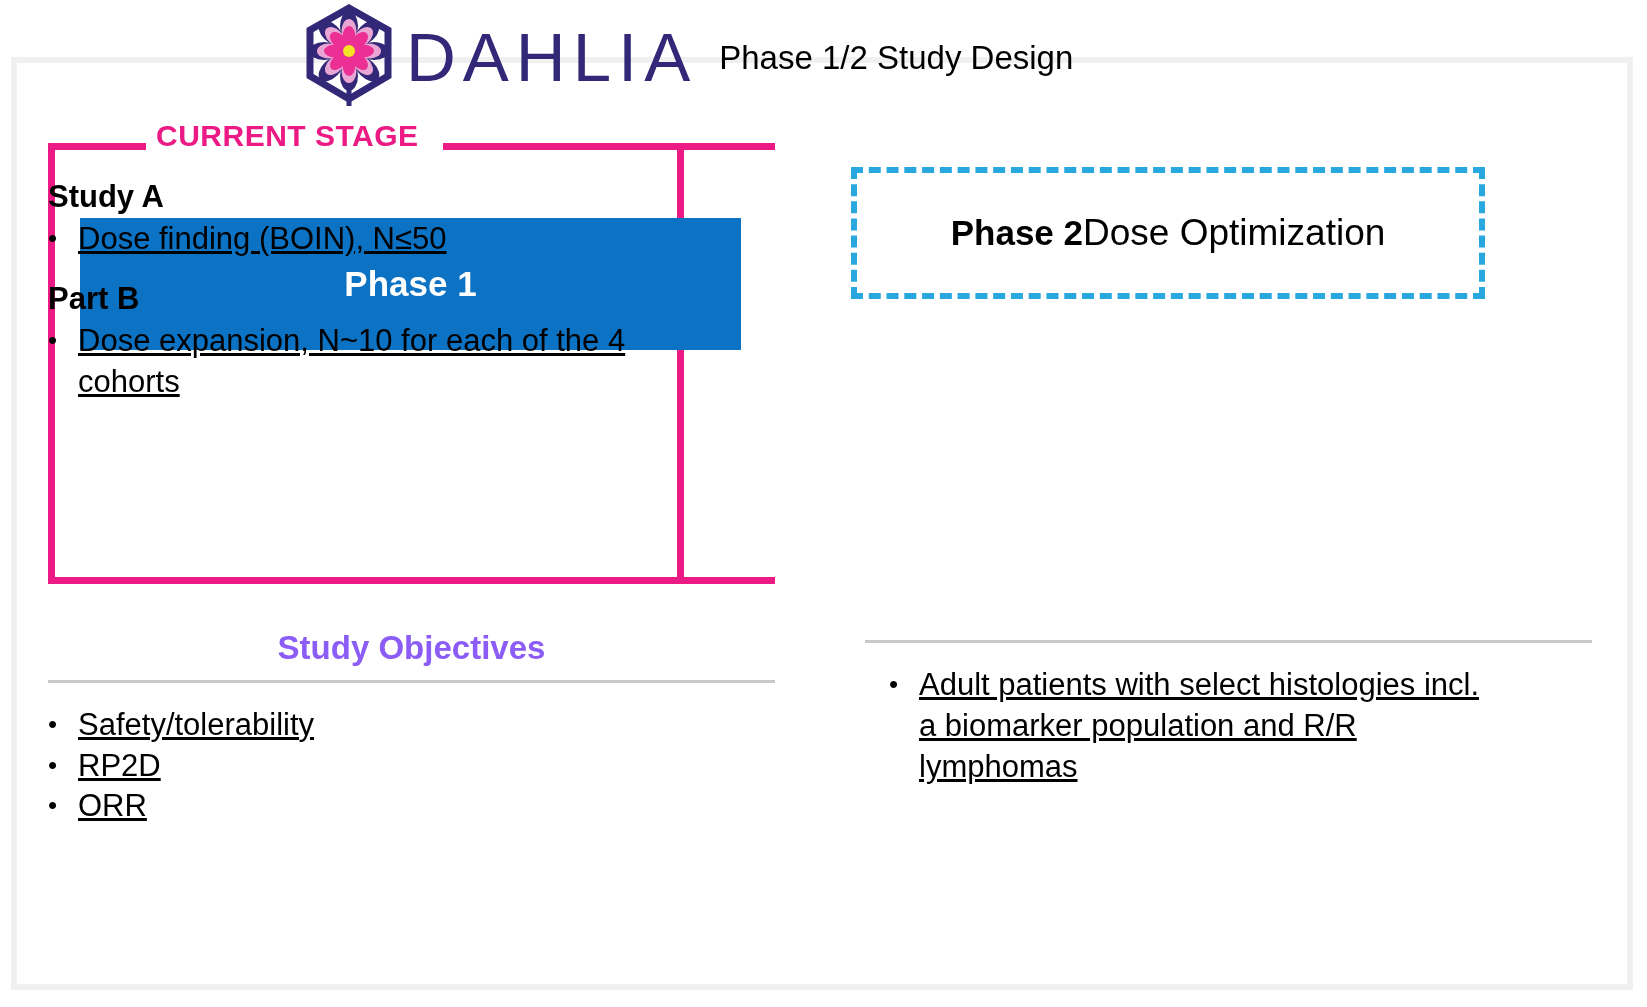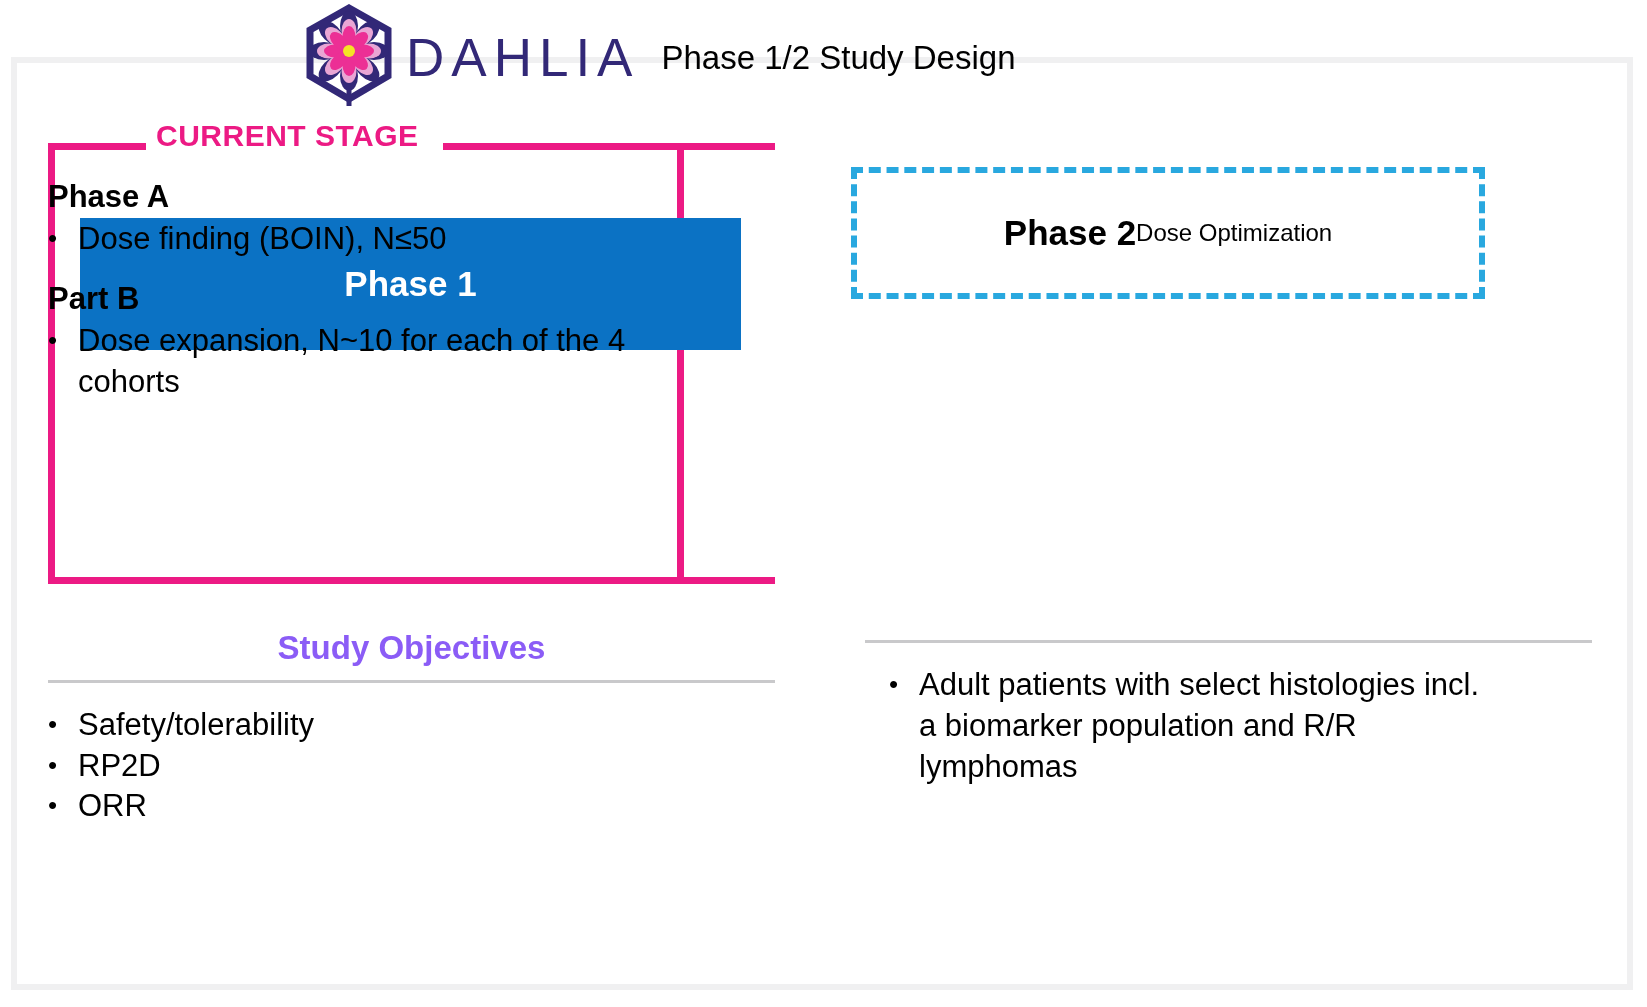--- a/index.html
+++ b/index.html
@@ -43,21 +43,21 @@
     display: flex;
     align-items: center;
   }
   #logo-mark {
     width: 98px;
     height: 104px;
     flex: 0 0 auto;
     display: block;
   }
   #wordmark {
-    font-size: 53px;
+    font-size: 69px;
     font-weight: 400;
     letter-spacing: 7px;
     color: #322877;
     margin-left: 8px;
     margin-top: 2px;
     line-height: 1;
     white-space: nowrap;
     font-family: "Liberation Sans", sans-serif;
   }
   #slide-title {
@@ -148,21 +148,21 @@
     color: #000;
     line-height: 1.32;
   }
   .bullet-row .dot {
     width: 30px;
     flex: 0 0 30px;
     text-align: left;
     font-size: 26px;
     line-height: 1.5;
   }
-  .bullet-row .btxt { flex: 1 1 auto; }
+  .bullet-row .btxt { flex: 1 1 auto; text-decoration: underline; }
 
   
   #phase2-box {
     position: absolute;
     left: 851px;
     top: 167px;
     width: 634px;
     height: 132px;
     border: 6px dashed #29a8df;
     box-sizing: border-box;
@@ -172,21 +172,21 @@
     justify-content: center;
     background: #ffffff;
   }
   #phase2-box .ph-title {
     font-size: 35px;
     font-weight: bold;
     color: #000;
     line-height: 1.18;
   }
   #phase2-box .ph-sub {
-    font-size: 24px;
+    font-size: 37px;
     font-weight: 400;
     color: #000;
     line-height: 1.18;
   }
 
   
   .lower-col { position: absolute; top: 628px; }
   #col-objectives { left: 48px;  width: 727px; }
   #col-eligibility { left: 865px; width: 727px; }
 
@@ -272,21 +272,21 @@
     <div class="pink-edge" id="pink-top-b"></div>
 
     <div id="current-stage-label">CURRENT STAGE</div>
 
     <div id="phase1-banner">
       <div class="ph-title">Phase 1</div>
     </div>
   </div>
 
   <div id="parts">
-    <div class="part-head">Phase A</div>
+    <div class="part-head">Study A</div>
     <div class="bullet-row">
       <span class="dot">•</span>
       <span class="btxt">Dose finding (BOIN), N≤50</span>
     </div>
 
     <div class="part-head second">Part B</div>
     <div class="bullet-row">
       <span class="dot">•</span>
       <span class="btxt">Dose expansion, N~10 for each of the 4 cohorts</span>
     </div>

